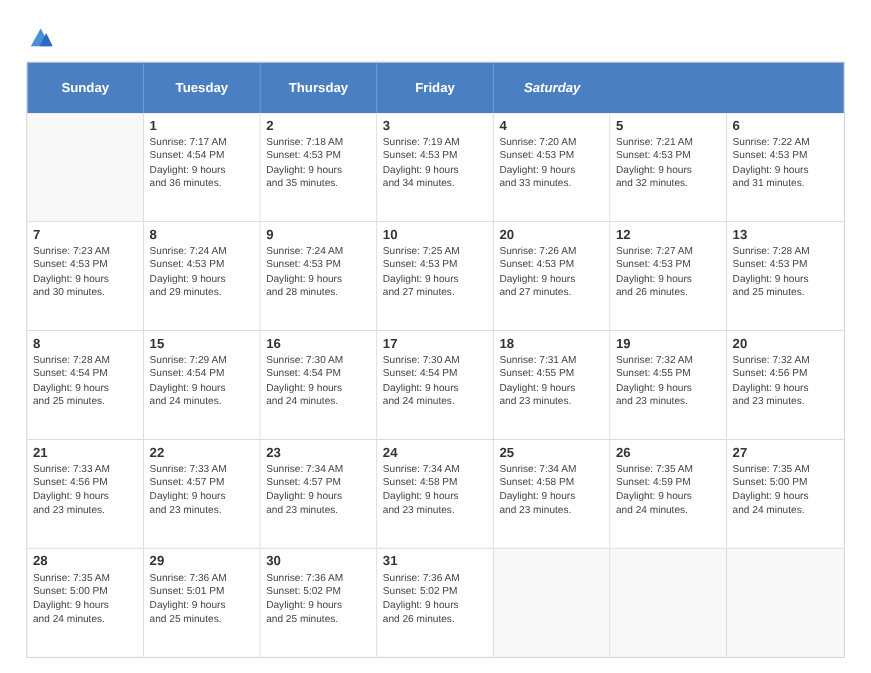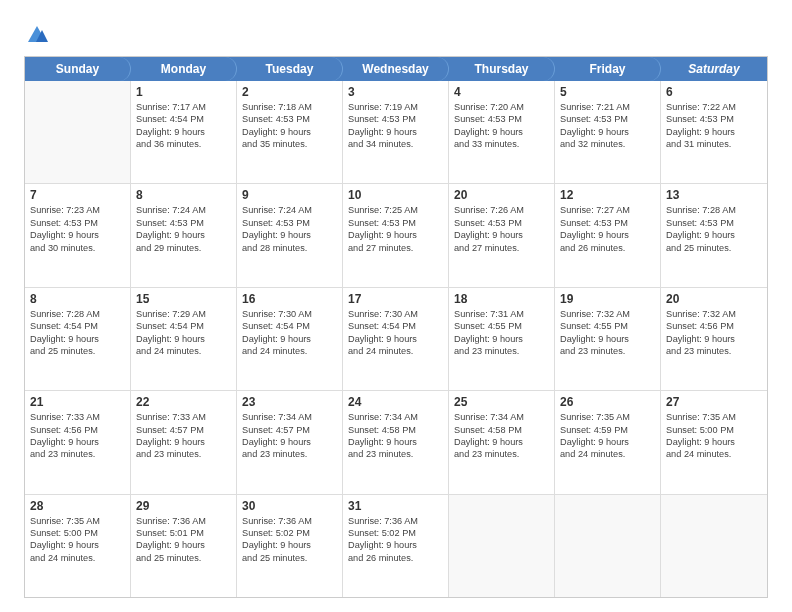--- a/index.html
+++ b/index.html
@@ -73,23 +73,22 @@
     .cal-header {
       display: grid;
       grid-template-columns: repeat(7, 1fr);
       background: #4a7fc1;
     }
     .cal-header-cell {
       color: #fff;
       font-size: 12px;
       font-weight: bold;
       text-align: center;
-      padding: 5px 4px;
+      padding: 16px 4px;
       border-right: 1px solid #6a9fd8;
-      border-radius: 12px;
     }
     .cal-header-cell:last-child { border-right: none; font-style: italic; }
     .cal-body {
       flex: 1;
       display: flex;
       flex-direction: column;
     }
     .cal-row {
       display: grid;
       grid-template-columns: repeat(7, 1fr);
@@ -140,23 +139,21 @@
     </div>
     <div class="title-block">
       <div class="month-title"></div>
       <div class="subtitle"></div>
     </div>
   </div>
 
   <div class="calendar">
     <div class="cal-header" id="cal-header">
         <div class="cal-header-cell">Sunday</div>
-        <div class="cal-header-cell">Monday</div>
         <div class="cal-header-cell">Tuesday</div>
-        <div class="cal-header-cell">Wednesday</div>
         <div class="cal-header-cell">Thursday</div>
         <div class="cal-header-cell">Friday</div>
         <div class="cal-header-cell">Saturday</div>
       </div>
     <div class="cal-body" id="cal-body">
         <div class="cal-row">
           <div class="cal-cell empty"></div>
           <div class="cal-cell">
             <span class="day-num">1</span>
             <span class="cell-line">Sunrise: 7:17 AM</span>

